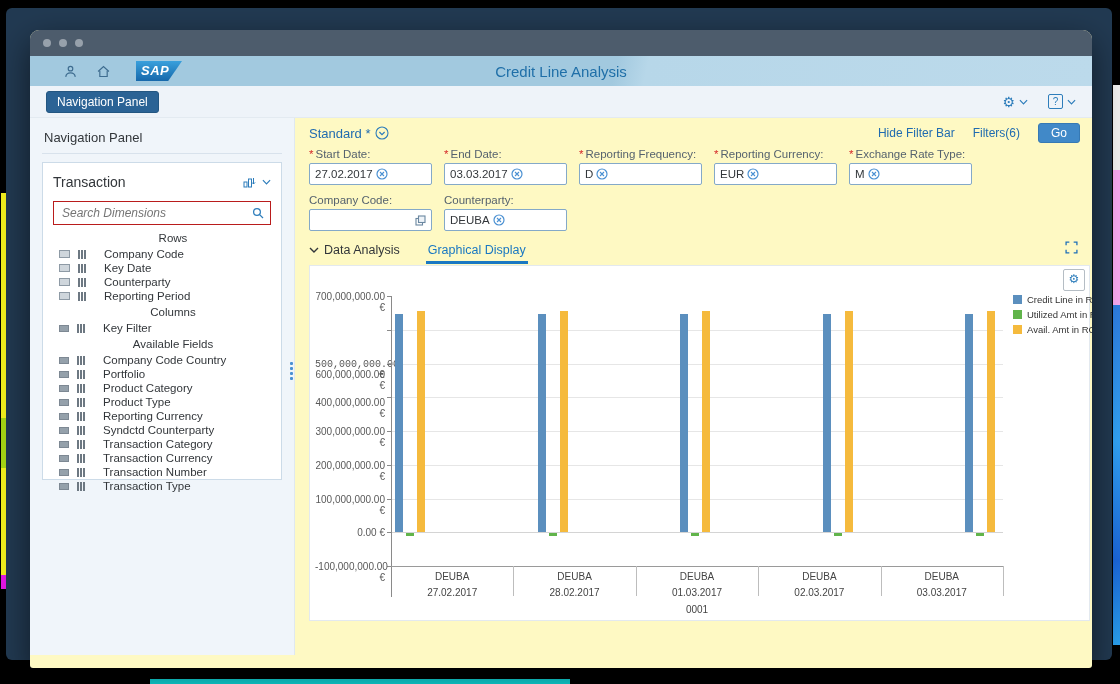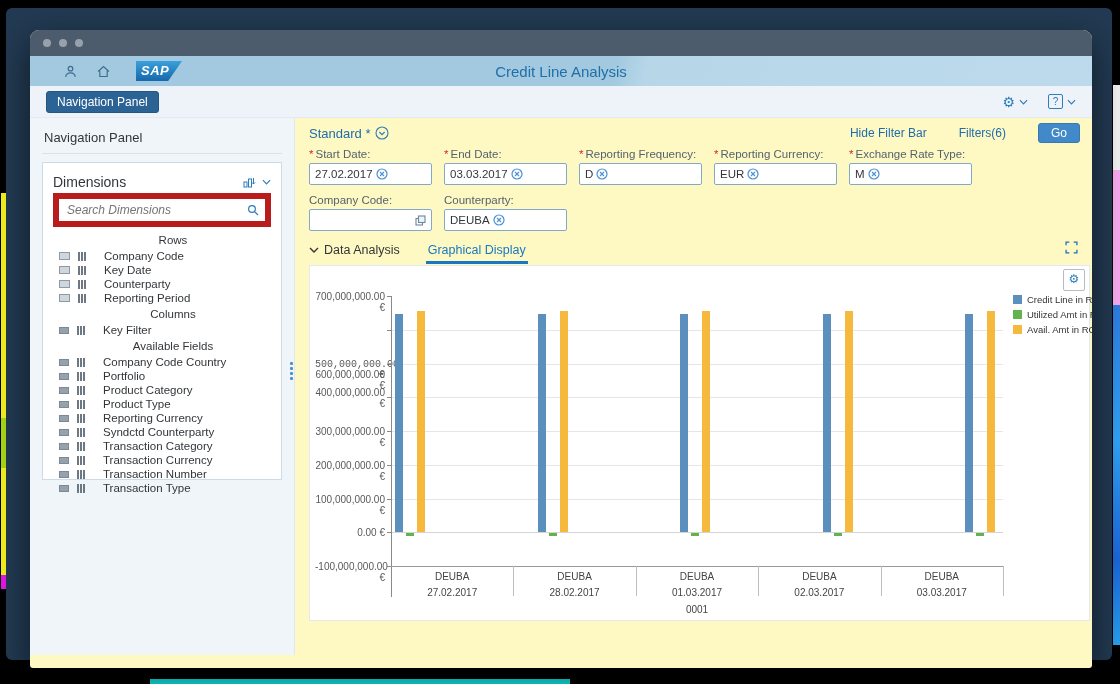--- a/index.html
+++ b/index.html
@@ -38,39 +38,39 @@
   .helpbox{width:13px;height:13px;border:1px solid #2d7dbb;border-radius:2px;font-size:10px;line-height:13px;text-align:center;}
 
   .bodyrow{display:flex;height:537px;}
   
   .navpanel{width:265px;background:#f0f5fa;border-right:1px solid #dfe8f0;padding:8px 12px;box-sizing:border-box;position:relative;}
   .np-head{font-size:13px;color:#32363a;padding:4px 2px 8px;border-bottom:1px solid #d8e2ec;}
   .dimcard{background:#fff;border:1px solid #ccdbe8;margin-top:8px;padding:8px 10px;box-sizing:border-box;height:318px;}
   .dim-head{display:flex;align-items:center;height:22px;}
   .dim-title{font-size:14px;color:#32363a;}
   .dim-icons{margin-left:auto;display:flex;align-items:center;gap:6px;color:#2d7dbb;}
-  .searchbox{margin-top:0;height:22px;border:6px solid #b91c1c;background:#fff;display:flex;align-items:center;padding:0 6px;}
+  .searchbox{margin-top:8px;height:22px;border:1px solid #b91c1c;background:#fff;display:flex;align-items:center;padding:0 6px;}
   .searchbox input{border:0;outline:0;flex:1;font-style:italic;font-size:12px;color:#556;background:transparent;
     font-family:"Liberation Sans",sans-serif;}
   .tree{margin-top:6px;}
   .tgroup{font-size:11.5px;color:#32363a;height:14px;line-height:14px;padding-left:22px;margin:2px 0;text-align:center;}
   .titem{display:flex;align-items:center;height:14px;padding-left:6px;cursor:pointer;}
   .ic-measure{width:11px;height:8px;border:1px solid #8e9aa5;background:#cfd6dc;display:inline-block;box-sizing:border-box;}
   .ic-measure.filled{background:#95a1ab;border-color:#7d8893;width:10px;height:7px;}
   .ic-dim{display:inline-flex;gap:1px;margin-left:8px;}
   .ic-dim i{width:2px;height:9px;background:#6d7882;}
   .tlabel{font-size:11.5px;color:#32363a;margin-left:18px;white-space:nowrap;}
   .grip{position:absolute;right:1px;top:244px;display:flex;flex-direction:column;gap:2px;cursor:col-resize;}
   .grip i{width:3px;height:3px;background:#4a90d2;border-radius:1px;}
 
   
   .content{flex:1;padding:4px 2px 0 14px;box-sizing:border-box;position:relative;}
   .variant-row{height:22px;display:flex;align-items:center;gap:5px;}
   .variant{color:#1f6bb0;font-size:13px;cursor:pointer;}
-  .v-right{margin-left:auto;display:flex;align-items:center;gap:32px;padding-right:10px;}
+  .v-right{margin-left:auto;display:flex;align-items:center;gap:18px;padding-right:10px;}
   .flink{color:#1f6bb0;font-size:12px;cursor:pointer;}
   .gobtn{background:#4189c8;border:1px solid #3679b4;color:#fff;font-size:12px;padding:2px 12px;border-radius:3px;cursor:pointer;}
   .fgrid{display:grid;grid-template-columns:repeat(5,123px);column-gap:12px;row-gap:9px;margin-top:4px;}
   .flabel{font-size:11.5px;color:#55626e;margin-bottom:3px;white-space:nowrap;}
   .req{color:#d42a2a;margin-right:2px;}
   .finput{height:20px;background:#fff;border:1px solid #84a9c8;border-radius:2px;display:flex;align-items:center;
     padding:0 5px;cursor:text;}
   .ftoken{display:inline-flex;align-items:center;gap:3px;font-size:11.5px;color:#32363a;}
   .vh{margin-left:auto;cursor:pointer;}
   .tabsrow{margin-top:9px;height:24px;display:flex;align-items:flex-end;gap:26px;padding-right:12px;}
@@ -156,21 +156,21 @@
             </svg>
         </span>
       </span>
     </div>
 
     <div class="bodyrow">
       <div class="navpanel">
         <div class="np-head">Navigation Panel</div>
         <div class="dimcard">
           <div class="dim-head">
-            <span class="dim-title">Dimensions</span>
+            <span class="dim-title">Transaction</span>
             <span class="dim-icons">
               <svg width="13" height="11" viewBox="0 0 13 11">
                   <rect x="1" y="5" width="3" height="5" fill="none" stroke="#2d7dbb"></rect>
                   <rect x="5.5" y="2" width="3" height="8" fill="none" stroke="#2d7dbb"></rect>
                   <path d="M10.5 1v6m0 0l-1.6-1.6M10.5 7l1.6-1.6" fill="none" stroke="#2d7dbb"></path>
                 </svg>
               <svg width="9" height="6" viewBox="0 0 10 6">
                   <path d="M1 1l4 4 4-4" fill="none" stroke="#2d7dbb" stroke-width="1.3"></path>
                 </svg>
             </span>
@@ -452,21 +452,21 @@
               <div class="ytick" style="left: 71px; top: 30px;"></div>
               <div class="ylab" style="left: -1px; top: 25px;">700,000,000.00 €</div>
               <div class="gl" style="left: 75px; top: 63.75px; width: 612px;"></div>
               <div class="ytick" style="left: 71px; top: 63.75px;"></div>
               <div class="ylab" style="left: -1px; top: 58.75px; margin-top: 44px;">600,000,000.00 €</div>
               <div class="gl" style="left: 75px; top: 97.5px; width: 612px;"></div>
               <div class="ytick" style="left: 71px; top: 97.5px;"></div>
               <div class="ylab" style="left: -1px; top: 92.5px; font-family: Liberation Mono, monospace;">500,000,000.00 €</div>
               <div class="gl" style="left: 75px; top: 131.25px; width: 612px;"></div>
               <div class="ytick" style="left: 71px; top: 131.25px;"></div>
-              <div class="ylab" style="left: -1px; top: 121px;">400,000,000.00 €</div>
+              <div class="ylab" style="left: -1px; top: 131px;">400,000,000.00 €</div>
               <div class="gl" style="left: 75px; top: 165px; width: 612px;"></div>
               <div class="ytick" style="left: 71px; top: 165px;"></div>
               <div class="ylab" style="left: -1px; top: 160px;">300,000,000.00 €</div>
               <div class="gl" style="left: 75px; top: 198.75px; width: 612px;"></div>
               <div class="ytick" style="left: 71px; top: 198.75px;"></div>
               <div class="ylab" style="left: -1px; top: 193.75px;">200,000,000.00 €</div>
               <div class="gl" style="left: 75px; top: 232.5px; width: 612px;"></div>
               <div class="ytick" style="left: 71px; top: 232.5px;"></div>
               <div class="ylab" style="left: -1px; top: 227.5px;">100,000,000.00 €</div>
               <div class="gl zero" style="left: 75px; top: 266.25px; width: 612px;"></div>

